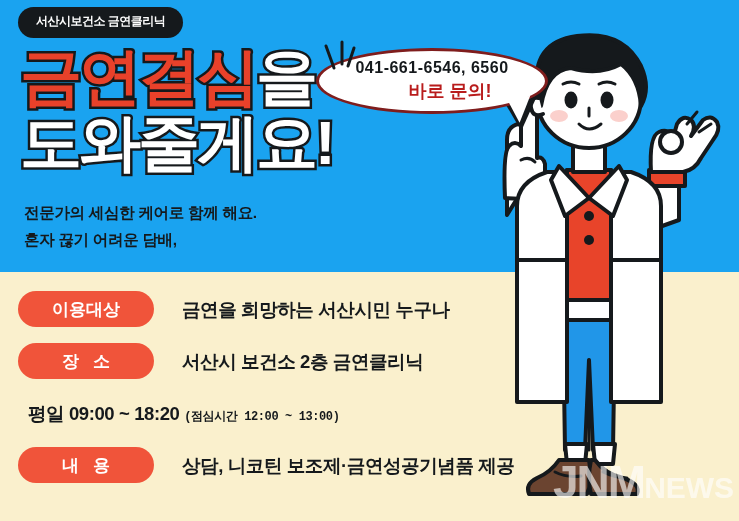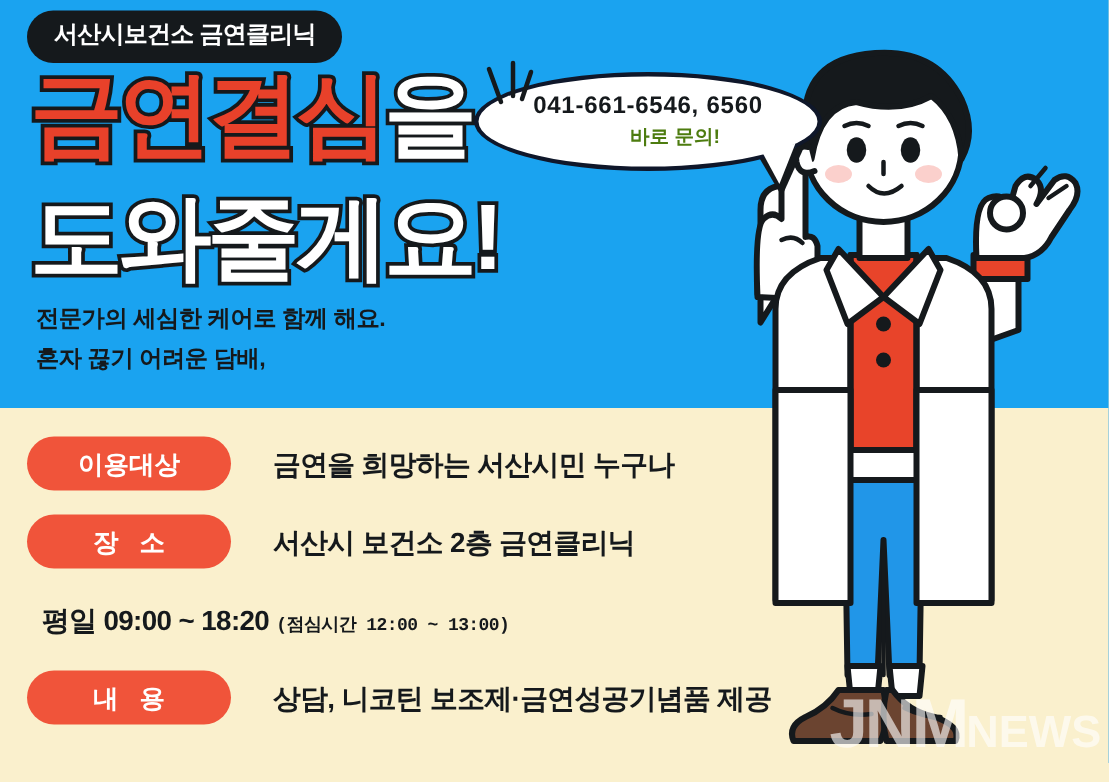--- a/index.html
+++ b/index.html
@@ -20,53 +20,53 @@
     position:absolute; left:0; top:272px; width:739px; height:249px;
     background:#FAF0CD;
   }
 
   
   .badge {
     position:absolute; left:18px; top:7px;
     background:#15191C; color:#ffffff;
     border-radius:18px;
     padding:6px 18px 8px 18px;
-    font-size:16px; font-weight:bold;
+    font-size:12px; font-weight:bold;
     letter-spacing:-0.5px;
     white-space:nowrap;
     z-index:30;
   }
 
   
   .headline { position:absolute; left:20px; top:46px; z-index:25; }
   .hl-line { line-height:1; white-space:nowrap; margin-bottom:4px; }
   .hl-seg {
     font-size:62px; font-weight:bold; letter-spacing:-3px;
     -webkit-text-stroke:5px #15191C;
     paint-order:stroke fill;
     display:inline-block;
   }
   .hl-red  { color:#E8412A; }
   .hl-white{ color:#FFFFFF; }
-  .hl-line2 { margin-top:20px; }
+  .hl-line2 { margin-top:4px; }
 
   
   .bubble {
     position:absolute; left:316px; top:48px;
     width:232px; height:66px;
     background:#ffffff;
-    border:3px solid #0f172a;
+    border:3px solid #7f1d1d;
     border-radius:50%;
     z-index:28;
     display:flex; flex-direction:column;
     align-items:center; justify-content:center;
     text-align:center;
   }
   .bubble-line1 { font-size:16px; font-weight:bold; color:#15191C; letter-spacing:0.5px; }
-  .bubble-line2 { font-size:13px; font-weight:bold; color:#4d7c0f; margin-top:2px;padding-left:36px; }
+  .bubble-line2 { font-size:18px; font-weight:bold; color:#b91c1c; margin-top:2px;padding-left:36px; }
   .bubble-tail {
     position:absolute; left:508px; top:100px;
     width:0; height:0;
     border-left:10px solid transparent;
     border-right:22px solid transparent;
     border-top:30px solid #15191C;
     z-index:27;
     transform:rotate(-12deg);
   }
   .bubble-tail-in {

